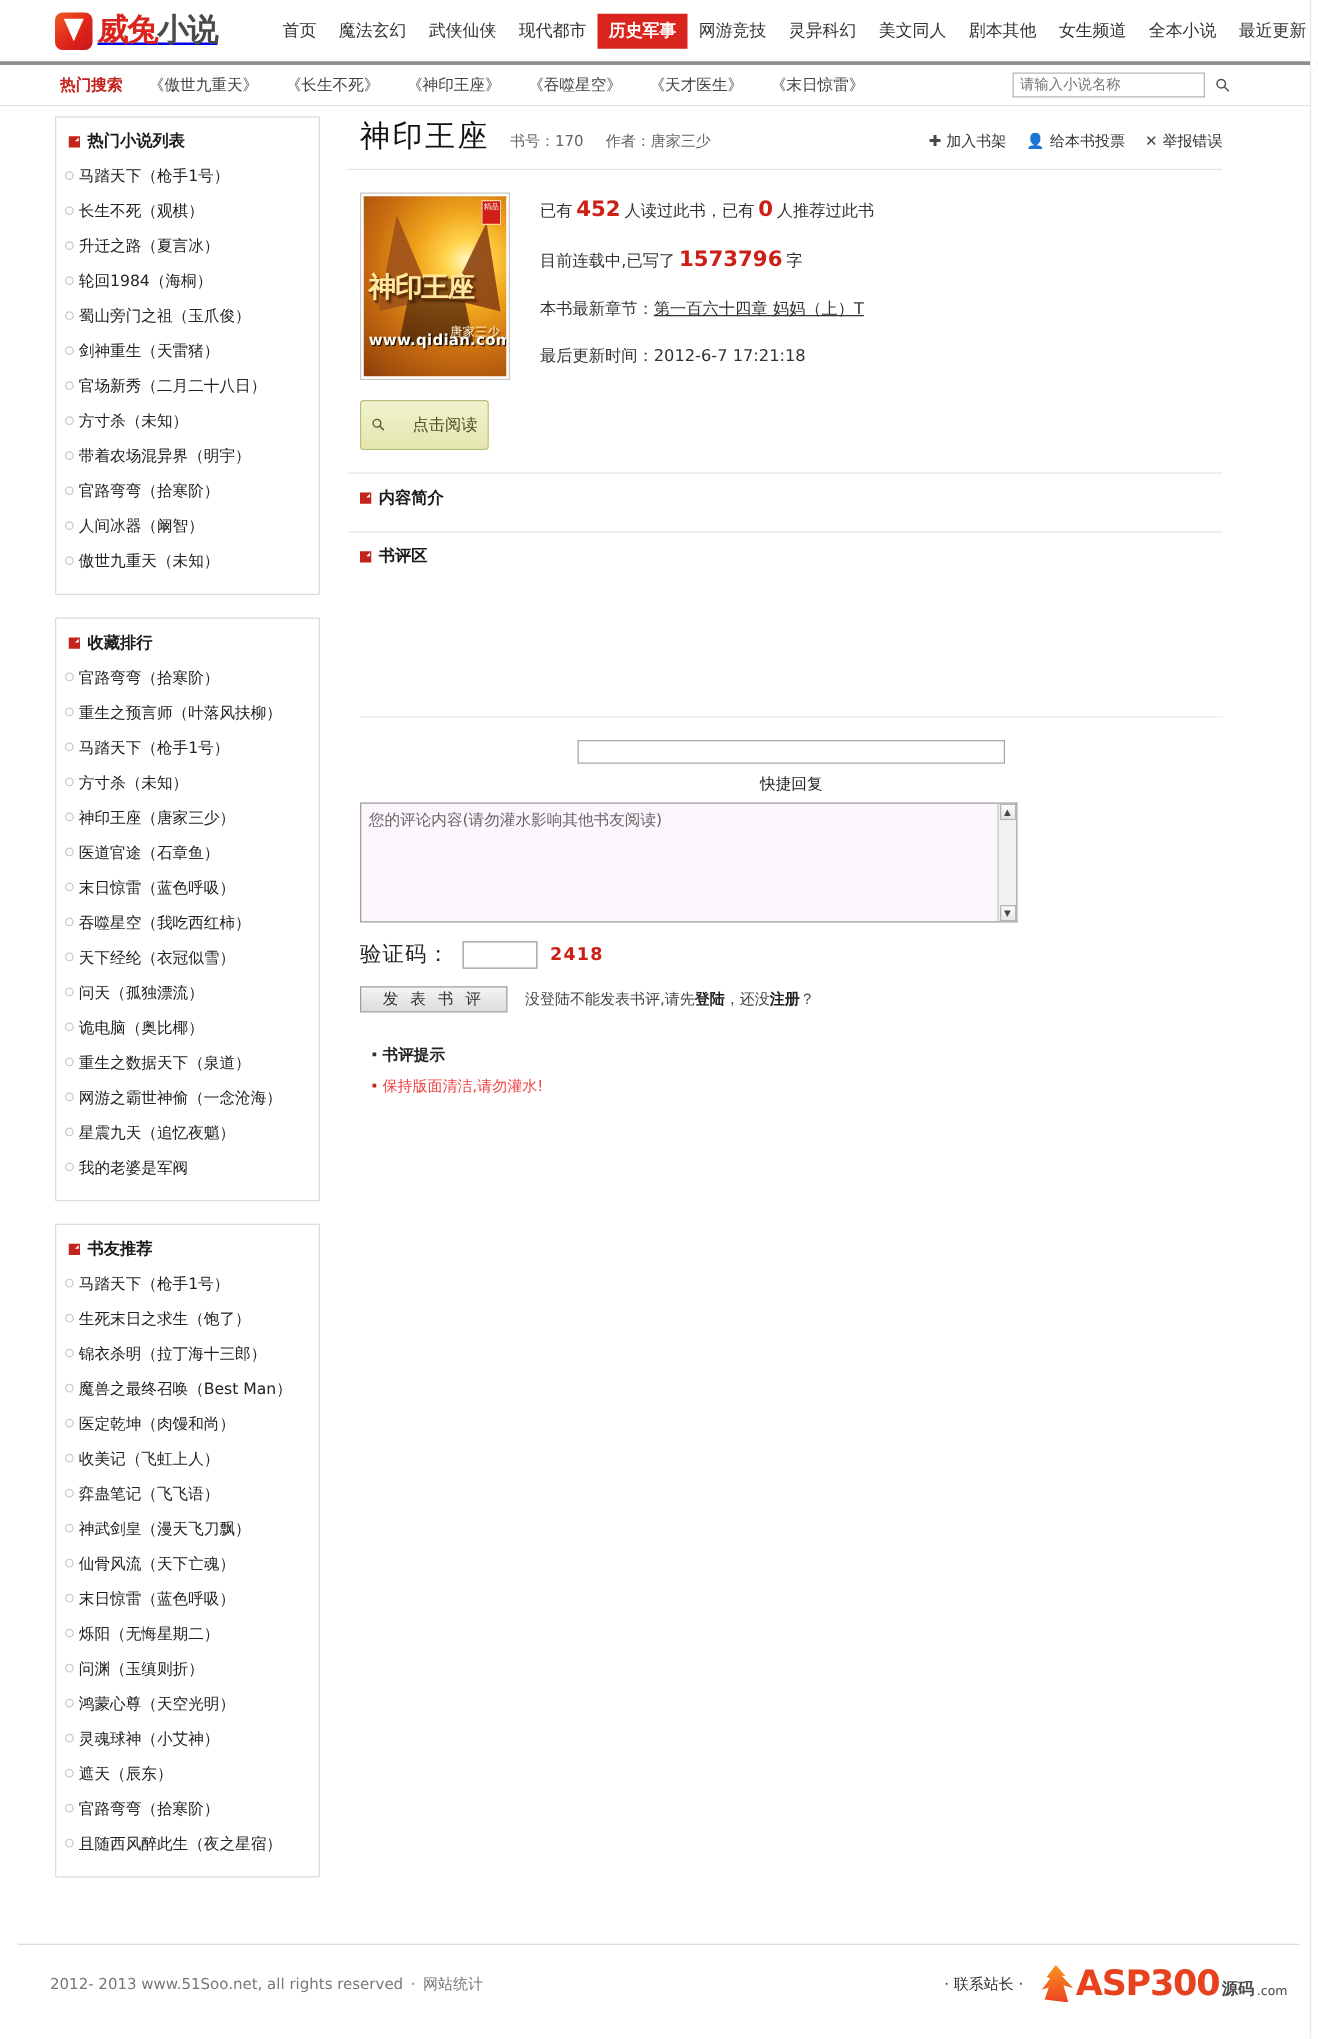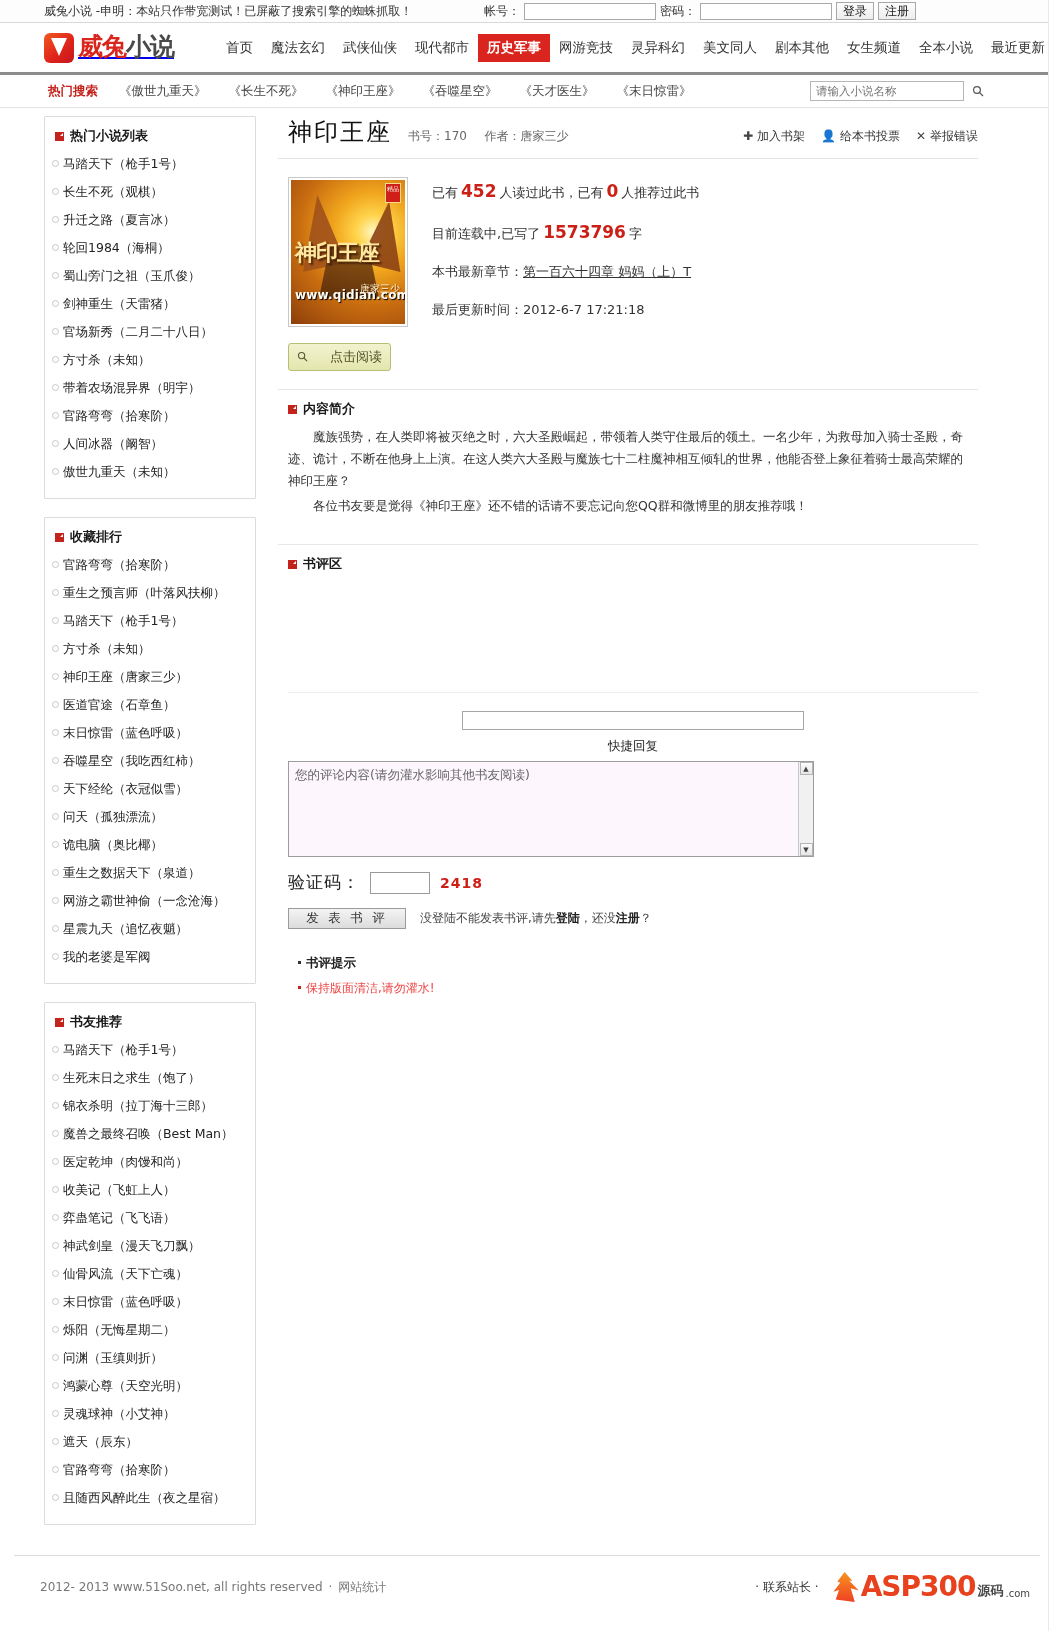--- a/index.html
+++ b/index.html
@@ -330,21 +330,21 @@
     background: #cf1f18;
     border: 1px solid #f6d98e;
     font-size: 6px;
     color: #ffe;
     line-height: 6px;
     text-align: center;
     padding-top: 2px;
   }
   .read-btn {
     margin-top: 16px;
-    width: 103px; height: 28px;
+    width: 103px; height: 40px;
     border: 1px solid #b9bf72;
     background: linear-gradient(#f2f3cf, #e3e6ae);
     border-radius: 3px;
     display: flex;
     align-items: center;
     justify-content: center;
     gap: 22px;
     font-size: 13px;
     color: #4e4e22;
     cursor: pointer;
@@ -550,31 +550,20 @@
     width: 6px; height: 100%;
     background: #ffffff;
     border-left: 1px solid #e9e9e9;
   }
 </style>
 </head>
 <body>
 
 <div id="page">
 
-  <div class="topbar">
-    <span class="notice">威兔小说 -申明：本站只作带宽测试！已屏蔽了搜索引擎的蜘蛛抓取！</span>
-    <div class="loginbox">
-      <span class="lbl">帐号：</span>
-      <input class="tinput" type="text" value="" style="">
-      <span class="lbl">密码：</span>
-      <input class="tinput" type="password" value="" style="">
-      <button class="tbtn">登录</button>
-      <button class="tbtn">注册</button>
-    </div>
-  </div>
 
   <div class="header">
     <a class="logo" href="#">
       <span class="logo-mark"></span>
       <span class="logo-text">
         <span class="red">威兔</span><span class="gray">小说</span>
       </span>
     </a>
     <nav class="mainnav">
       <a href="#">首页</a>
@@ -750,24 +739,20 @@
           <div class="info-row">
             <span>最后更新时间：</span><span>2012-6-7 17:21:18</span>
           </div>
         </div>
       </div>
 
       <div class="section-head">
         <span class="sq-icon"></span>
         <span>内容简介</span>
       </div>
-      <div class="intro">
-        <p>魔族强势，在人类即将被灭绝之时，六大圣殿崛起，带领着人类守住最后的领土。一名少年，为救母加入骑士圣殿，奇迹、诡计，不断在他身上上演。在这人类六大圣殿与魔族七十二柱魔神相互倾轧的世界，他能否登上象征着骑士最高荣耀的神印王座？</p>
-        <p>各位书友要是觉得《神印王座》还不错的话请不要忘记向您QQ群和微博里的朋友推荐哦！</p>
-      </div>
 
       <div class="section-head">
         <span class="sq-icon"></span>
         <span>书评区</span>
       </div>
 
       <div class="review-zone">
         <div class="review-empty"></div>
 
         <div class="quickrow">

